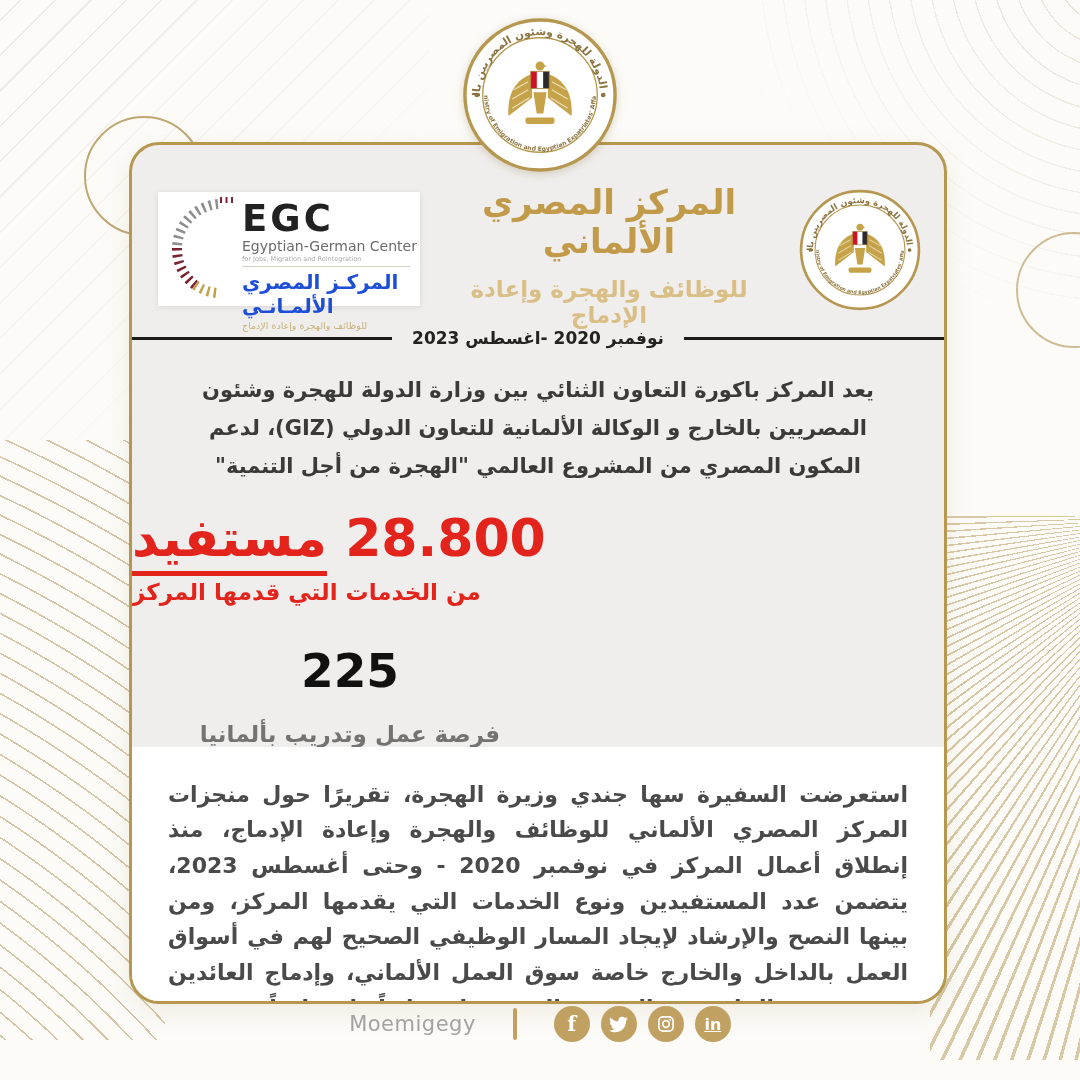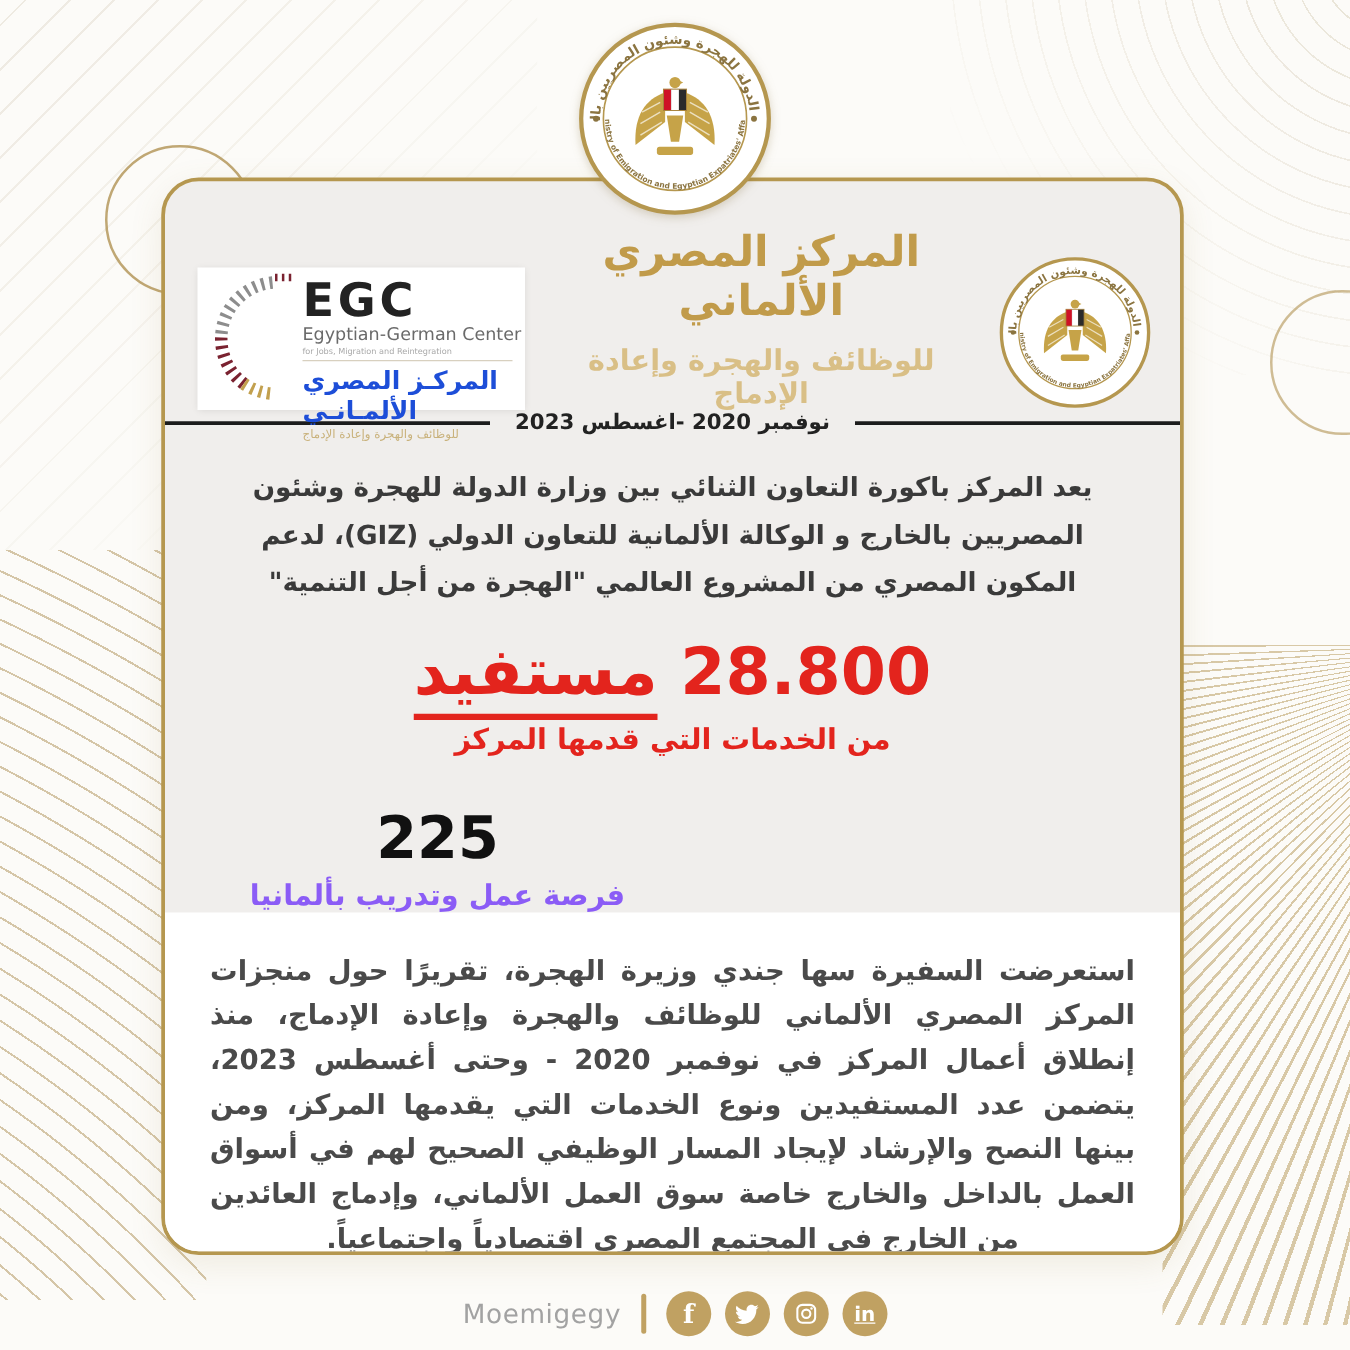--- a/index.html
+++ b/index.html
@@ -38,21 +38,21 @@
   
   .seal-large{position:absolute;left:461px;top:16px;width:158px;height:158px;z-index:5;
     filter:drop-shadow(0 2px 4px rgba(120,95,40,.25));}
 
   
   .card{position:absolute;left:129px;top:142px;width:818px;height:862px;z-index:2;
     background:var(--section-gray);border:3px solid var(--gold);border-radius:30px;
     display:flex;flex-direction:column;overflow:hidden;
     box-shadow:0 8px 26px rgba(150,120,60,.12);}
 
-  .card-header{display:flex;align-items:flex-end;padding:24px 22px 0 26px;}
+  .card-header{display:flex;align-items:center;padding:24px 22px 0 26px;}
   .egc-box{position:relative;width:262px;height:114px;background:#fff;flex:0 0 auto;
     box-shadow:0 1px 6px rgba(0,0,0,.10);padding:8px 10px 6px 84px;}
   .egc-swoosh{position:absolute;left:4px;top:4px;}
   .egc-acronym{font-size:37px;font-weight:bold;color:#222;letter-spacing:3px;line-height:1;}
   .egc-name{font-size:14px;color:#6a6a6a;margin-top:1px;white-space:nowrap;}
   .egc-tagline{font-size:6.5px;color:#a9a9a9;margin-top:1px;}
   .egc-sep{height:1px;background:#d8d0bf;margin:3px 0 3px;}
   .egc-ar-name{direction:rtl;font-size:20px;font-weight:bold;color:#1d4ed8;text-align:left;}
   .egc-ar-tag{direction:rtl;font-size:9.5px;color:#c9b27c;text-align:left;margin-top:2px;}
 
@@ -62,39 +62,39 @@
 
   .seal-small{width:124px;height:124px;flex:0 0 auto;margin-top:2px;}
 
   .date-row{display:flex;align-items:center;}
   .date-line{flex:1;height:3px;background:var(--dark);}
   .date-text{direction:rtl;font-size:17px;font-weight:bold;color:#222;padding:0 20px;white-space:nowrap;}
 
   .intro{direction:rtl;text-align:center;font-size:21px;font-weight:bold;color:#3a3a3a;
     line-height:1.8;padding:24px 42px 0;}
 
-  .highlight{direction:rtl;text-align:center;margin-top:24px;color:var(--red);}
+  .highlight{direction:rtl;text-align:left;margin-top:24px;color:var(--red);}
   .highlight-main{font-size:52px;font-weight:800;line-height:1.1;}
   .highlight-unit{border-bottom:5px solid var(--red);padding-bottom:3px;}
   .highlight-caption{font-size:23px;font-weight:bold;margin-top:12px;}
 
   .stats-row{direction:rtl;display:flex;margin-top:42px;padding:0 30px;}
   .stat{flex:1;text-align:center;}
   .stat-value{font-size:47px;font-weight:800;color:#111;line-height:1;}
-  .stat-label{font-size:23px;font-weight:bold;color:#8b5cf6;margin-top:10px;}
+  .stat-label{font-size:23px;font-weight:bold;color:#737373;margin-top:27px;}
 
   .gold-divider{height:3px;background:var(--gold);margin-top:auto;}
 
   .report-section{background:#fff;padding:30px 36px 18px;}
   .report-text{direction:rtl;text-align:justify;text-align-last:center;-moz-text-align-last:center;
     font-size:22px;font-weight:bold;color:#4a4a4a;line-height:1.62;}
 
   
-  .social-bar{position:absolute;left:0;right:0;bottom:11px;z-index:2;
-    display:flex;justify-content:center;align-items:center;gap:6px;}
+  .social-bar{position:absolute;left:0;right:0;bottom:38px;z-index:2;
+    display:flex;justify-content:center;align-items:center;gap:27px;}
   .social-handle{color:#a2a2a2;font-size:21px;letter-spacing:.5px;}
   .social-divider{width:4px;height:32px;background:#c0a162;border-radius:2px;margin:0 10px;}
   .social-icons{display:flex;gap:11px;}
   .social-circle{width:36px;height:36px;border-radius:50%;background:#c0a162;
     display:flex;align-items:center;justify-content:center;color:#fff;cursor:pointer;}
   .fb-glyph{font-size:21px;font-weight:bold;font-family:"DejaVu Serif",serif;margin-top:-2px;}
   .in-glyph{font-size:16px;font-weight:bold;text-decoration:underline;}
 </style>
 </head>
 <body>

